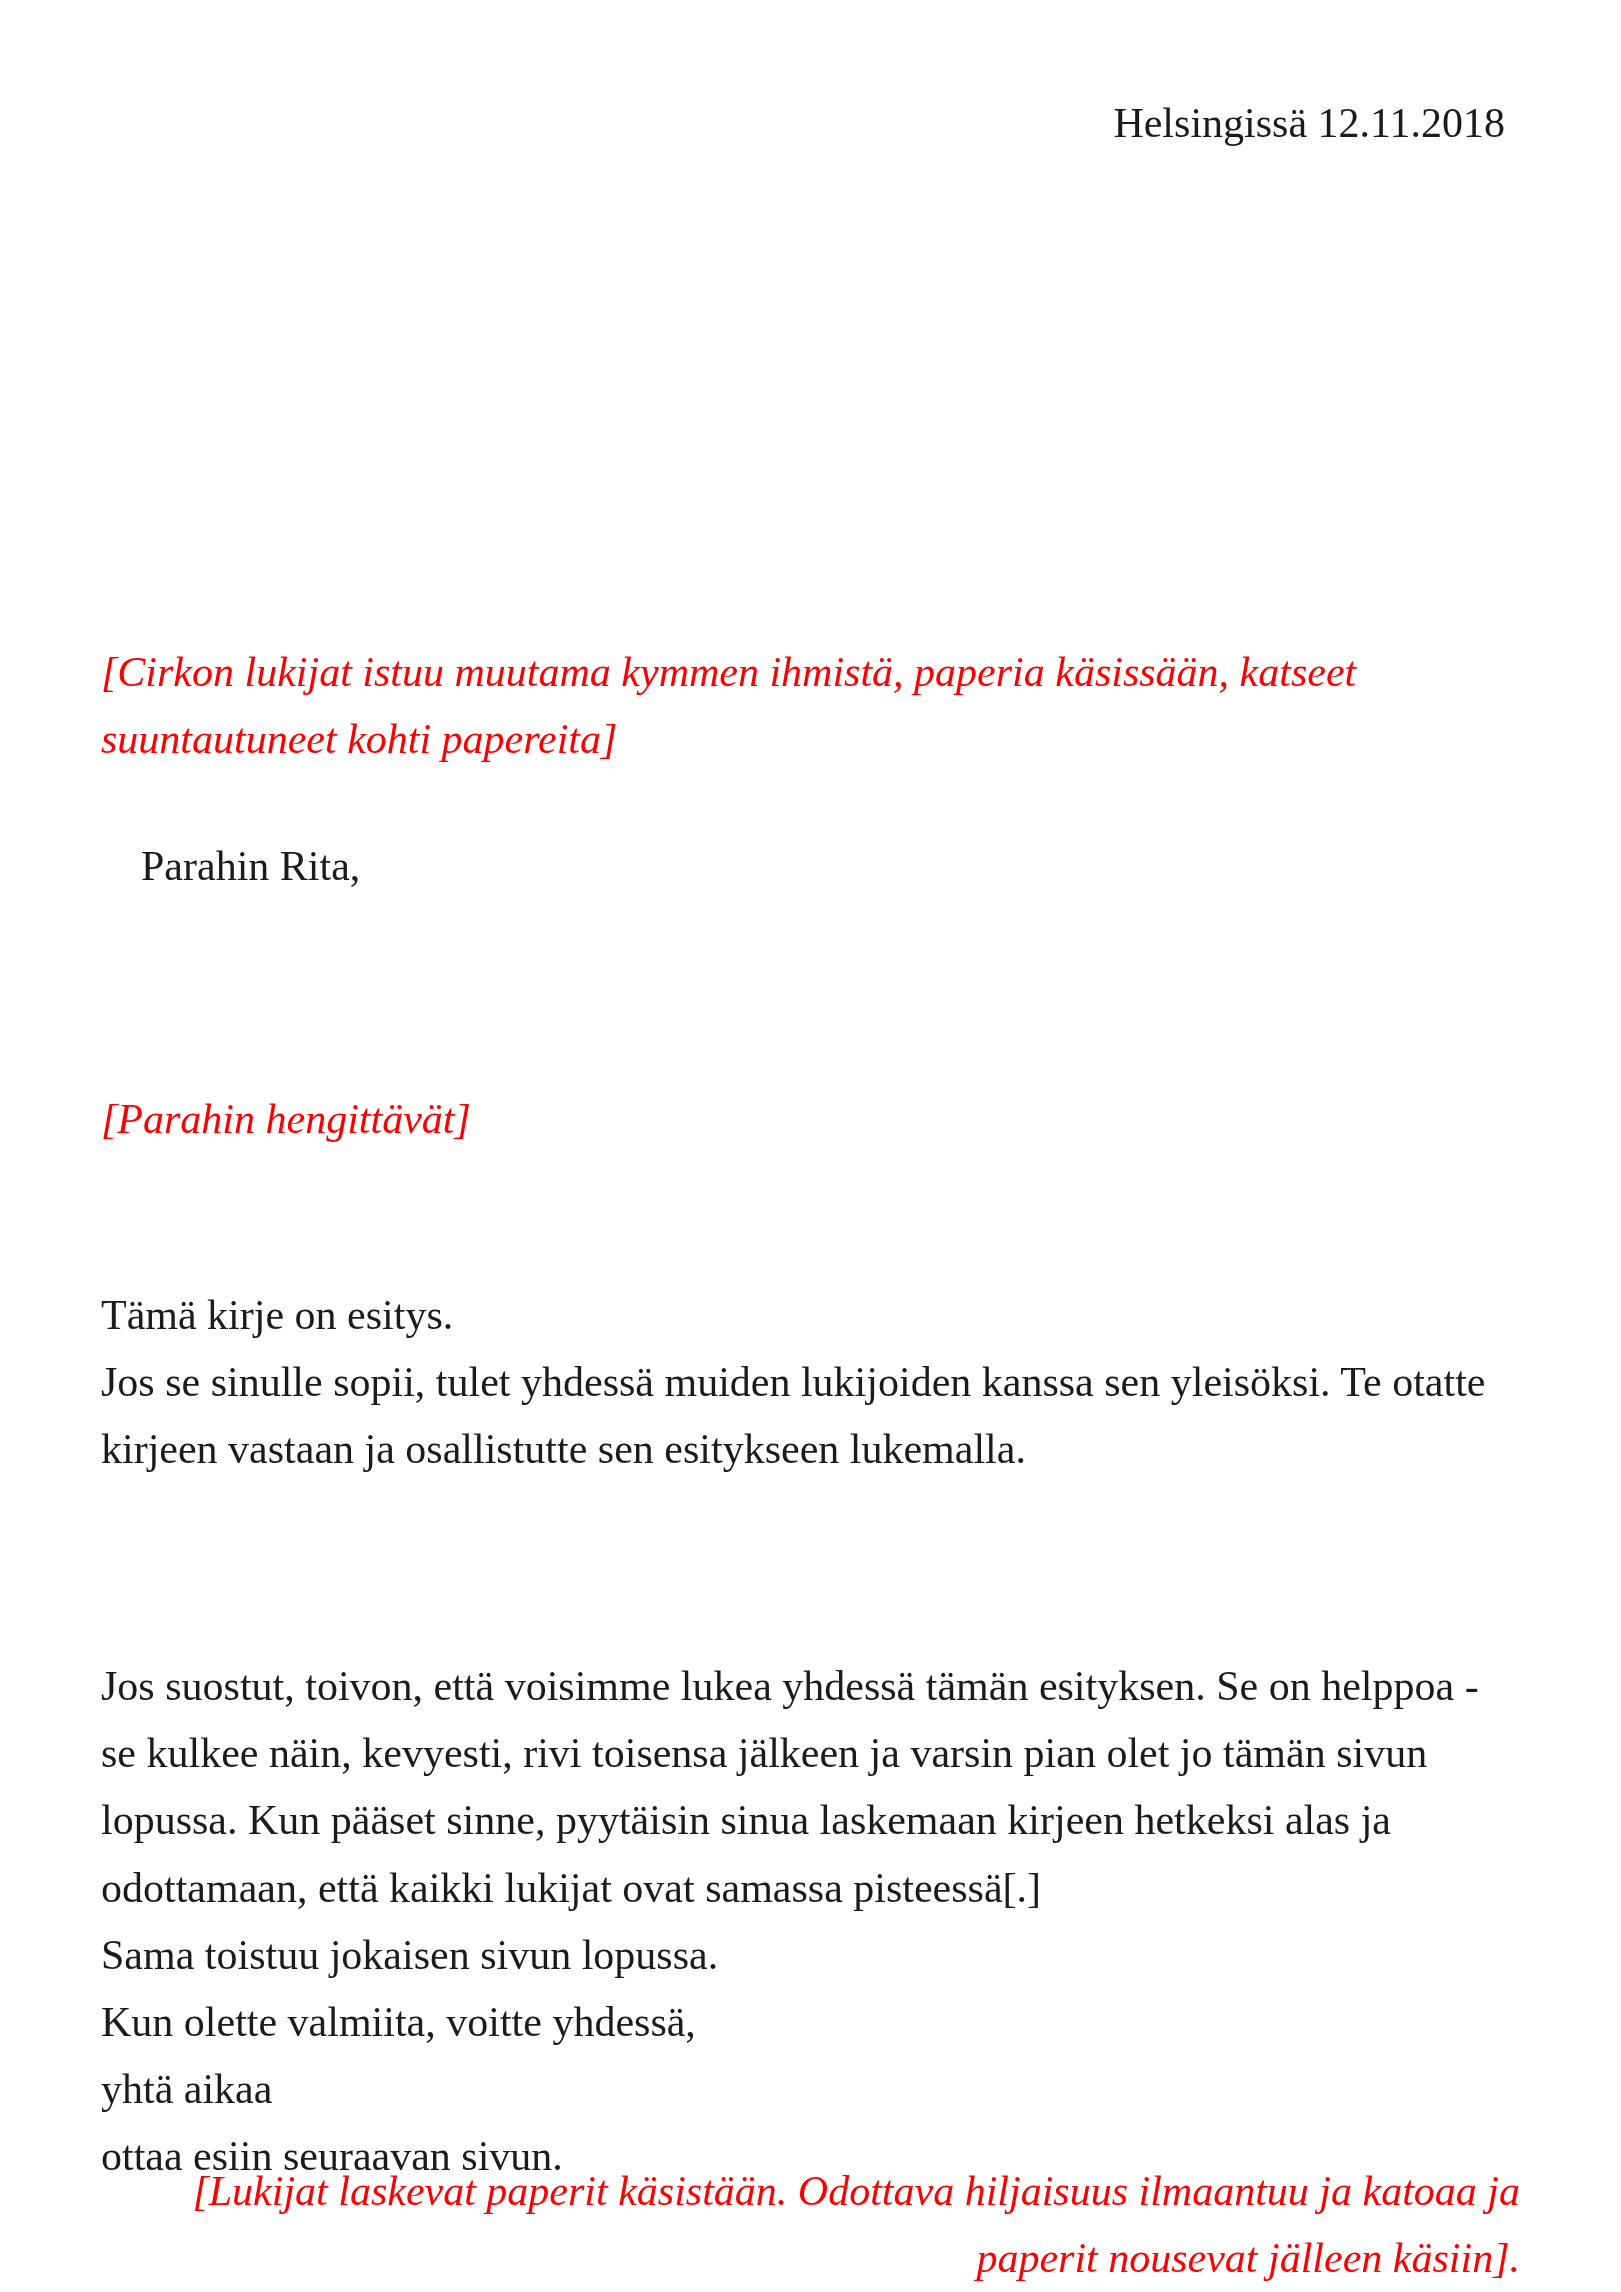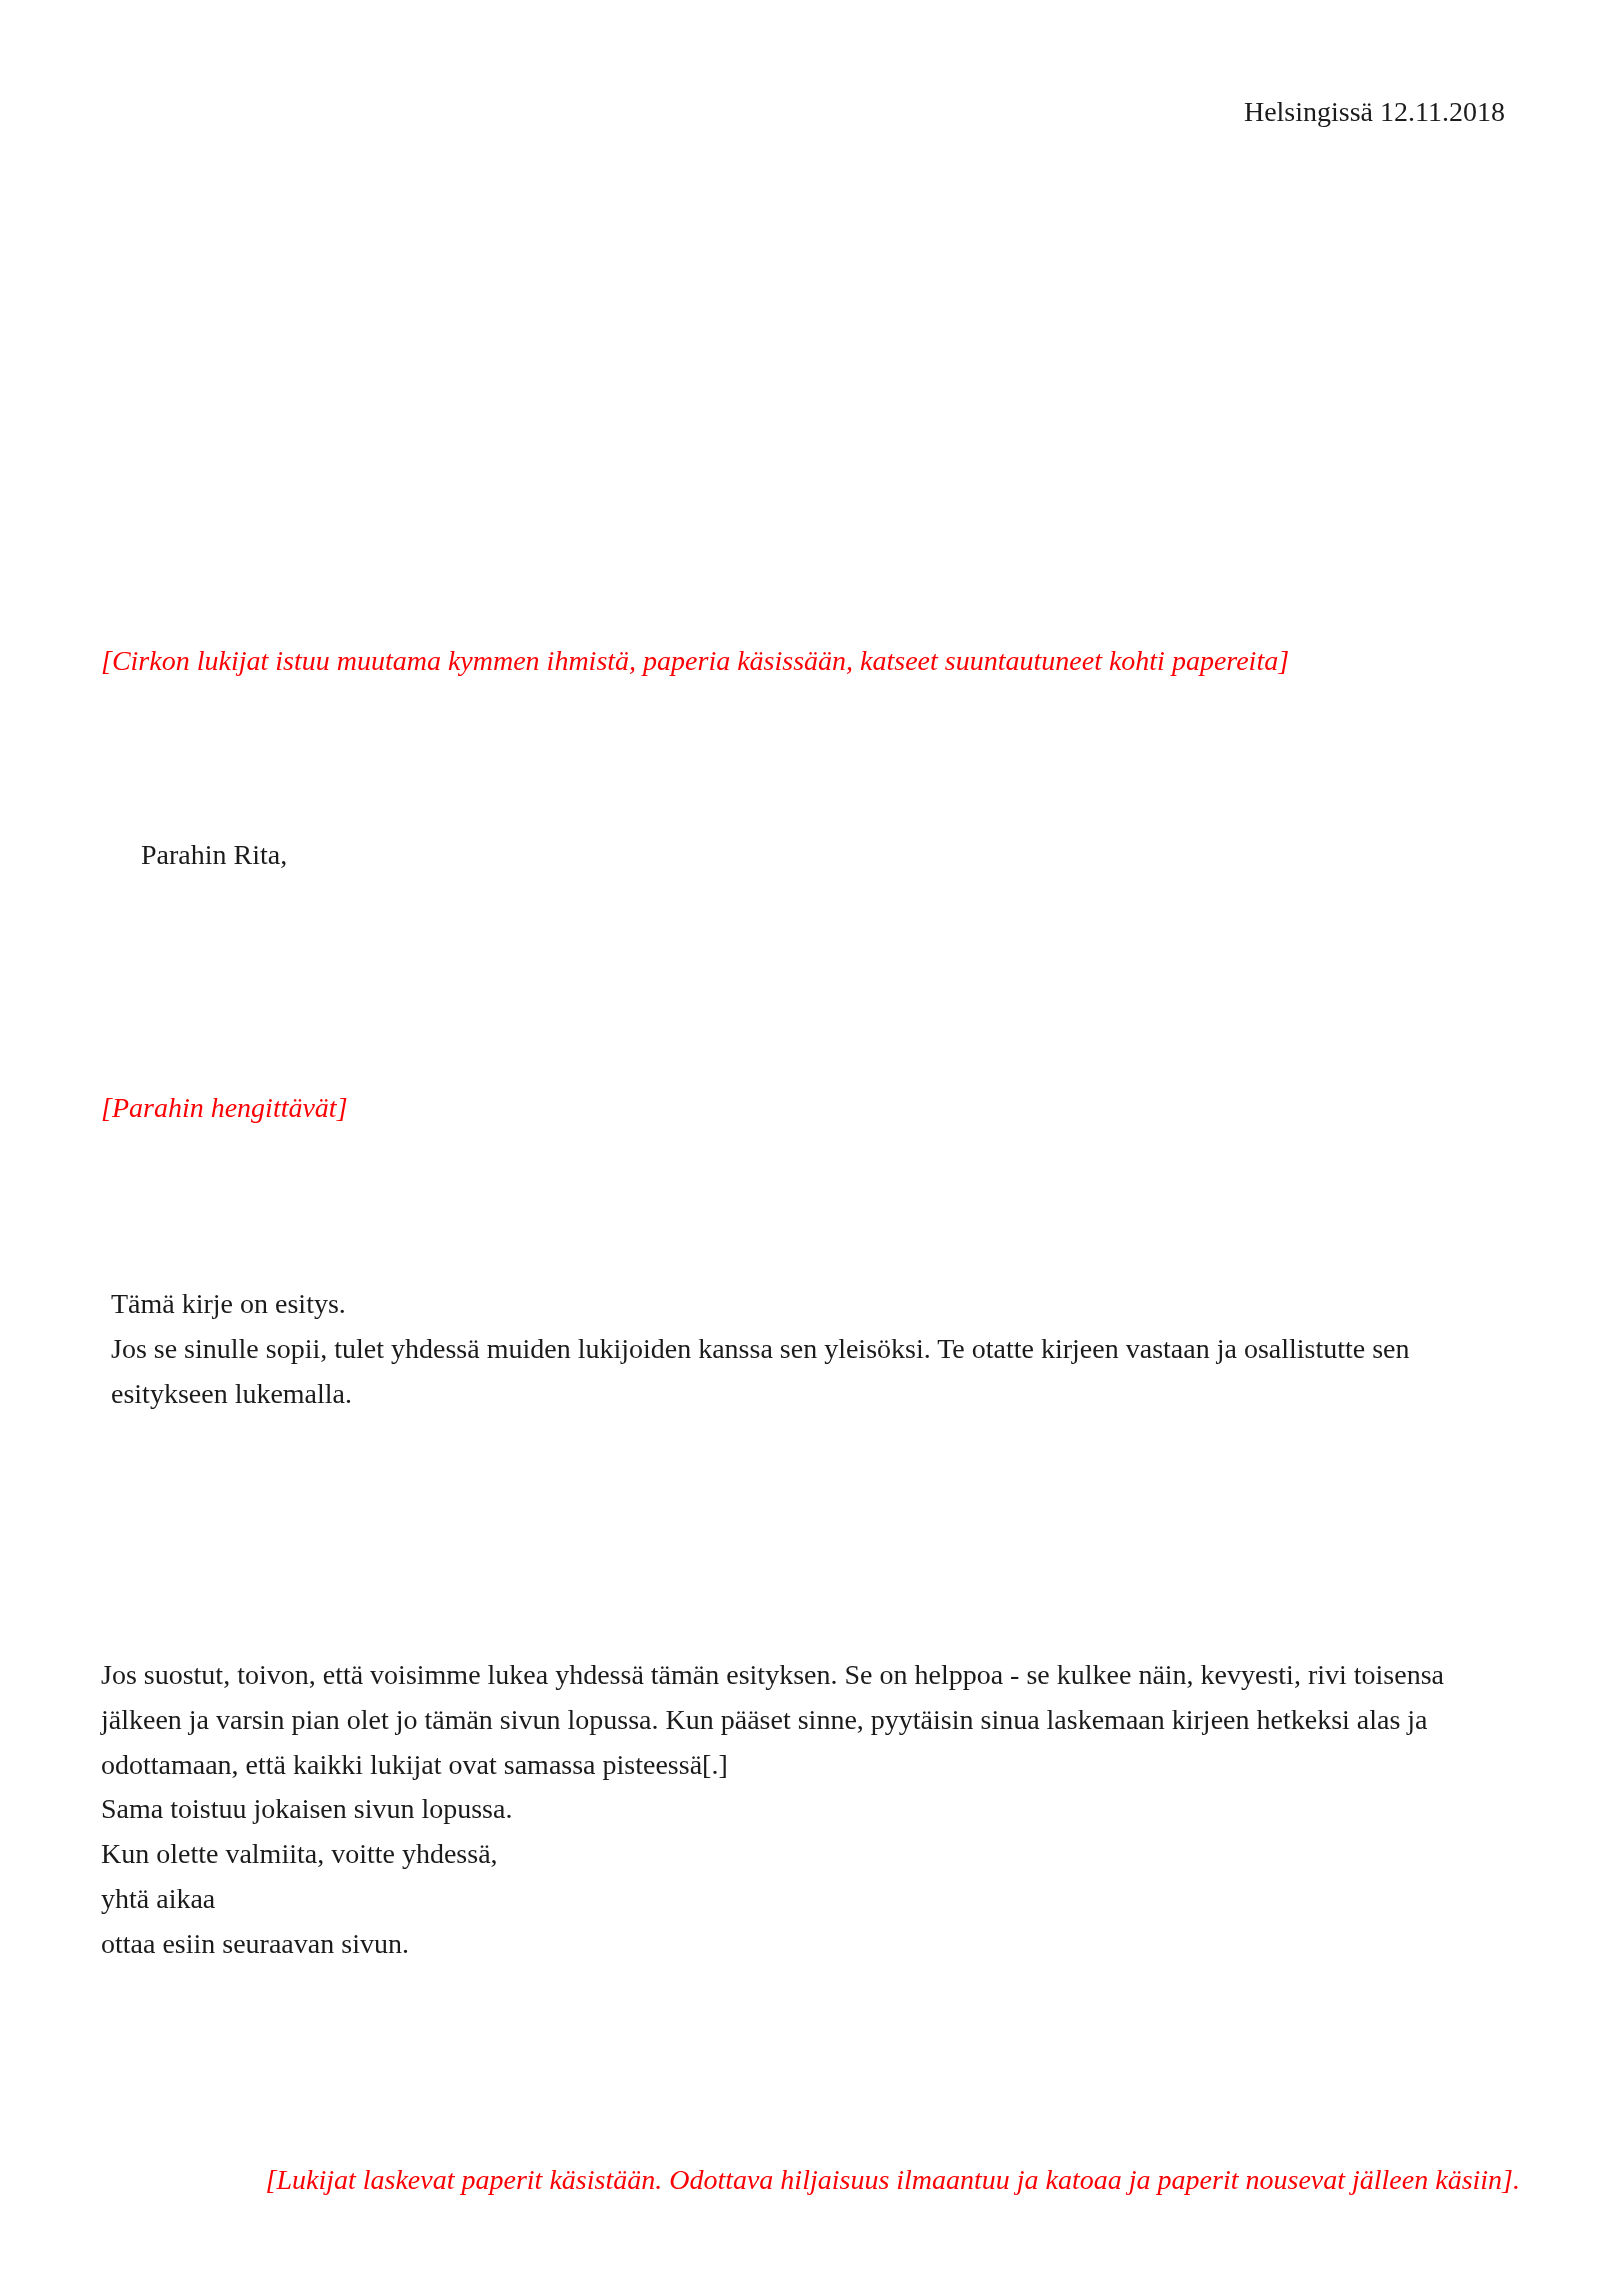--- a/index.html
+++ b/index.html
@@ -6,21 +6,21 @@
     margin: 0;
     padding: 0;
     background: #ffffff;
   }
   .page {
     position: relative;
     width: 1621px;
     height: 2293px;
     background: #ffffff;
     font-family: "Liberation Serif", "DejaVu Serif", serif;
-    font-size: 28px;
+    font-size: 42px;
     line-height: 1.6;
     color: #1b1b1b;
     overflow: hidden;
   }
   .dateline {
     position: absolute;
     top: 90px;
     right: 116px;
     white-space: nowrap;
   }
@@ -31,21 +31,21 @@
     white-space: pre-line;
   }
   .stage {
     color: #fb0104;
     font-style: italic;
   }
   .sd1 { top: 639px; }
   .salutation { top: 833px; margin-left: 40px; }
   .p1 { top: 937px; }
   .sd2 { top: 1086px; }
-  .p2 { top: 1282px; margin-left: 10px; }
+  .p2 { top: 1282px; }
   .sd3 { top: 1482px; }
   .p3 { top: 1653px; }
   .sd4 { top: 2158px; text-align: right; }
 </style>
 </head>
 <body>
 
 <div class="page">
 
   <div class="dateline">Helsingissä 12.11.2018</div>

